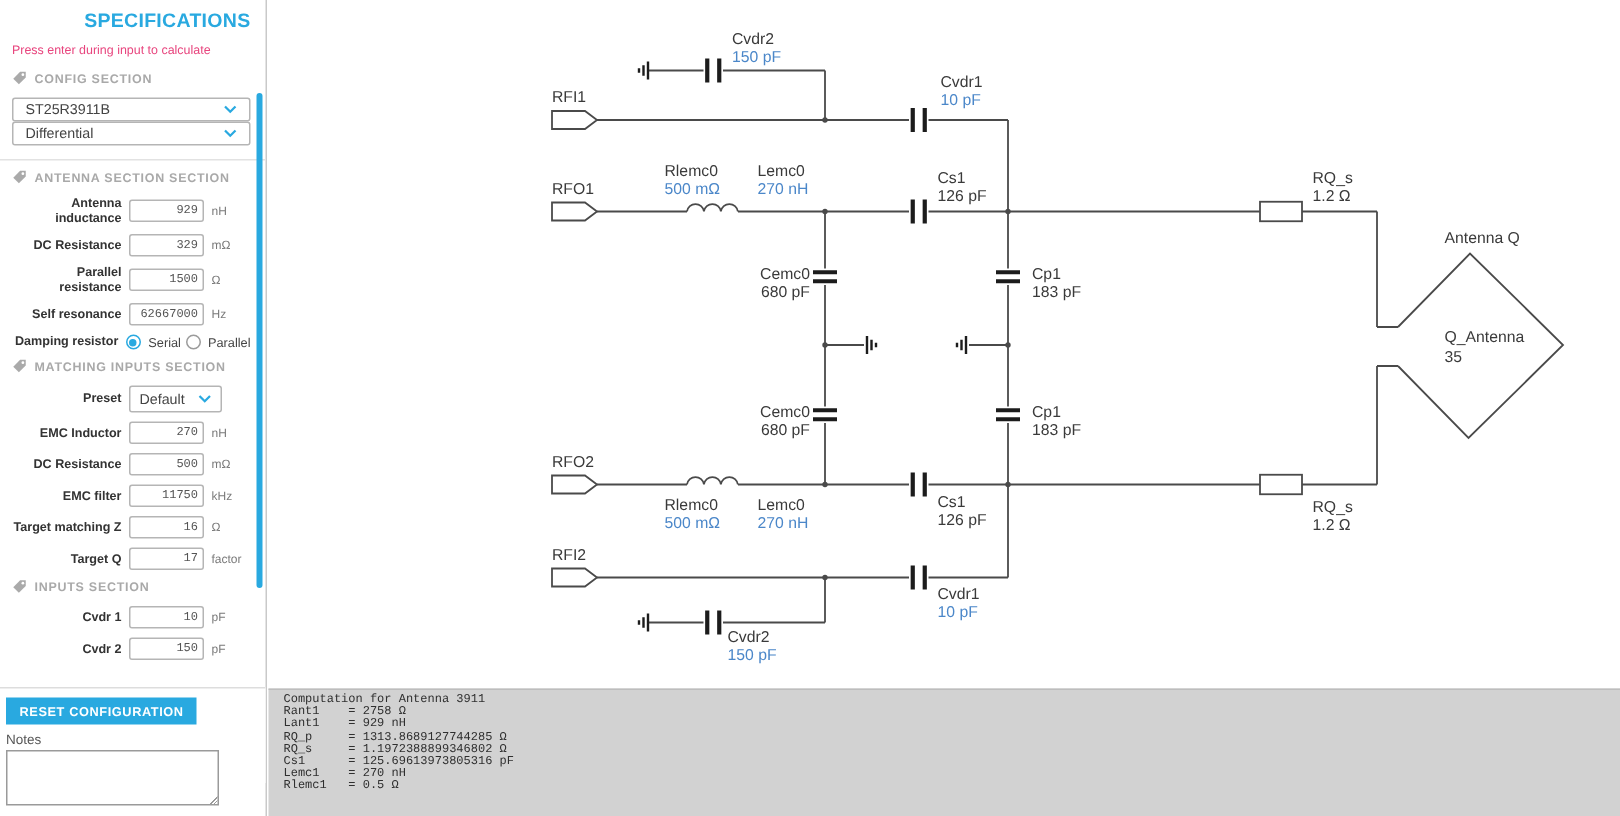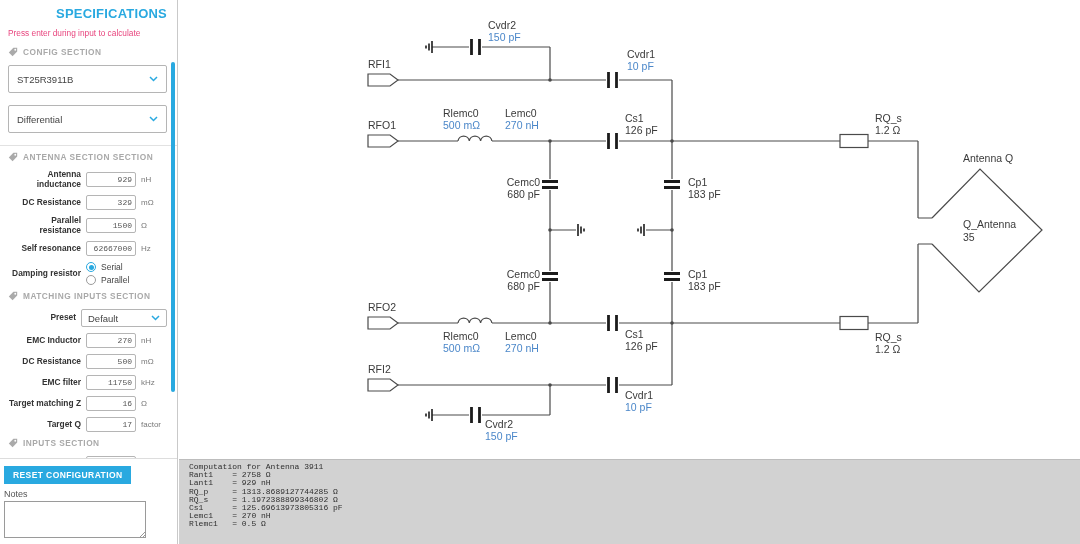--- a/index.html
+++ b/index.html
@@ -8,33 +8,33 @@
 
   
   #sidebar { position:absolute; left:0; top:0; width:178px; height:544px;
     background:#fff; border-right:1px solid #c9c9c9; }
   #sidebar-scroll { position:absolute; left:0; top:0; width:177px; height:458px;
     overflow:hidden; padding:4px 10px 0 8px; }
   .spec-title { color:#29a9e0; font-size:13px; font-weight:bold; margin:2px 0 7px 0; letter-spacing:.2px;text-align:right; }
   .hint { color:#e8457e; font-size:8.3px; margin-bottom:9px; }
   .sec-head { display:flex; align-items:center; gap:5px; color:#a9a9a9;
     font-size:8.3px; font-weight:bold; letter-spacing:.5px; margin:6px 0 8px 0; }
-  .dropdown { border:1px solid #b5b5b5; border-radius:2px; height:28px;
+  .dropdown { border:1px solid #b5b5b5; border-radius:2px; height:16px;
     display:flex; align-items:center; justify-content:space-between;
-    padding:0 8px; font-size:9.5px; color:#444; margin-bottom:12px; background:#fff; cursor:pointer; }
+    padding:0 8px; font-size:9.5px; color:#444; margin-bottom:0; background:#fff; cursor:pointer; }
   .divider { border-top:1px solid #e2e2e2; margin:9px -10px 4px -8px; }
   .frow { display:flex; align-items:center; margin-bottom:6px; }
   .flabel { width:78px; text-align:right; font-size:8.4px; font-weight:bold;
     color:#333; line-height:9.5px; padding-right:5px; }
   .finput { width:50px; height:15px; border:1px solid #b5b5b5; border-radius:2px;
     font-size:8px; text-align:right; padding:0 3px; color:#555;
     font-family:Liberation Mono, monospace; }
   .funit { font-size:8px; color:#7a7a7a; margin-left:5px; }
-  .preset-dd { width:86px; height:18px; margin-bottom:0; flex:none; padding:0 6px; }
-  .radio-group { display:flex; flex-direction:column; gap:3px; }
+  .preset-dd { width:62px; height:18px; margin-bottom:0; flex:none; padding:0 6px; }
+  .radio-group { display:flex; gap:3px; }
   .radio-opt { display:flex; align-items:center; gap:5px; font-size:8.5px; color:#444; cursor:pointer; }
   .radio-circle { width:10px; height:10px; border-radius:50%; border:1px solid #9b9b9b; background:#fff; position:relative; }
   .radio-circle.sel { border-color:#29a9e0; }
   .radio-circle.sel::after { content:""; position:absolute; left:1.5px; top:1.5px;
     width:5px; height:5px; border-radius:50%; background:#29a9e0; }
   #scroll-thumb { position:absolute; right:2px; top:62px; width:4px; height:330px;
     background:#29a9e0; border-radius:2px; }
   #sidebar-bottom { position:absolute; left:0; top:458px; width:177px; height:64px;
     border-top:1px solid #ddd; padding:5px 4px 0 4px; background:#fff; }
   .reset-btn { background:#29a9e0; color:#fff; font-size:8.5px; font-weight:bold;

